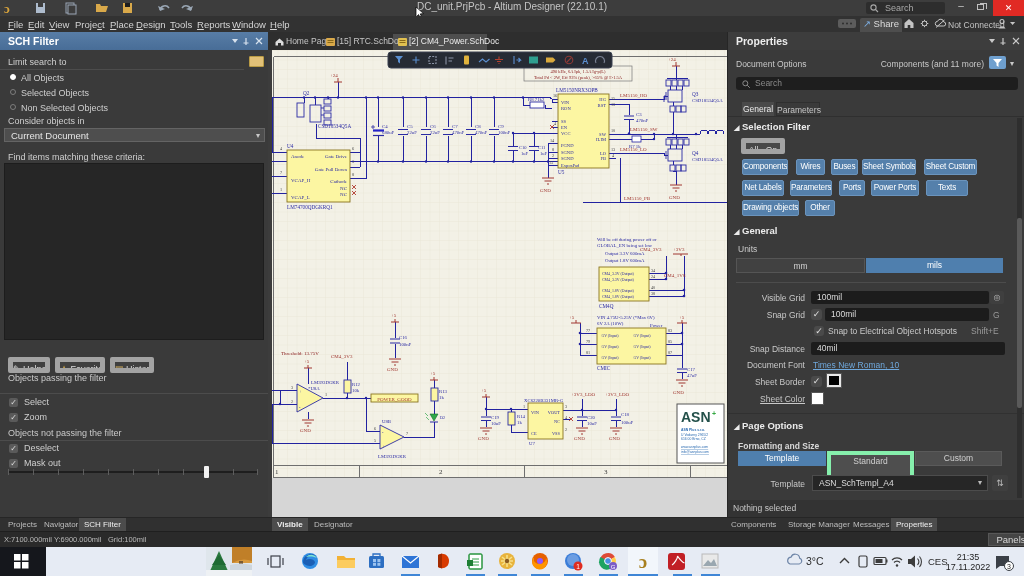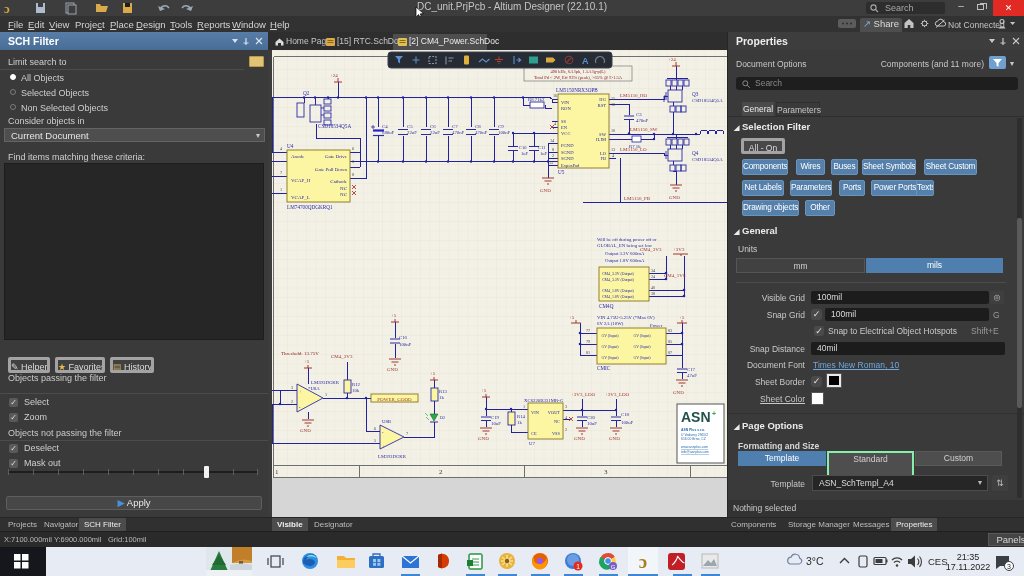--- a/index.html
+++ b/index.html
@@ -28,21 +28,21 @@
 .radio{position:absolute;width:6px;height:6px;border:1px solid #7c7c7c;border-radius:50%;}
 .radio.sel{background:#fff;border-color:#fff;}
 .chk{position:absolute;width:9px;height:9px;background:#5a5a5a;border-radius:2px;color:#dcdcdc;
 font-size:8px;line-height:9px;text-align:center;}
 .divline{position:absolute;height:1px;background:#4c4c4c;}
 #limitico{left:249px;top:24px;width:15px;height:11px;background:#e2c178;border:1px solid #b99b44;border-radius:1px;}
 #dropdoc{left:4px;top:96px;width:261px;height:14px;background:#4e4e4e;border:1px solid #646464;
 font-size:9.5px;color:#e6e6e6;line-height:13px;padding-left:6px;}
 #dropdoc span{position:absolute;right:4px;top:0;color:#c8c8c8;font-size:8px;}
 #critbox{left:4px;top:131px;width:260px;height:177px;background:#262626;border:1px solid #1d1d1d;}
-.lbtn{position:absolute;height:16px;background:#404040;border:3px solid #a3a3a3;border-radius:2px;
+.lbtn{position:absolute;height:16px;background:#404040;border:5px solid #a3a3a3;border-radius:2px;
 font-size:9px;color:#dcdcdc;line-height:14px;text-align:center;white-space:nowrap;overflow:hidden;}
 #slider{left:8px;top:439px;width:250px;height:2px;background:#1e1e1e;}
 .tick{position:absolute;top:-2px;width:1px;height:6px;background:#5e5e5e;}
 #sthumb{left:196px;top:-5px;width:5px;height:12px;background:#f2f2f2;border-radius:1px;}
 #applybtn{left:6px;top:464px;width:256px;height:14px;background:#474747;border:1px solid #5e5e5e;
 border-radius:2px;text-align:center;font-size:9.5px;color:#e8e8e8;line-height:12px;}
 
 #tabrow{left:0;top:517px;width:1024px;height:14px;background:#303030;border-top:1px solid #262626;}
 .btab{position:absolute;top:0;height:14px;font-size:8px;color:#bdbdbd;line-height:14px;white-space:nowrap;}
 .btab.act{background:#4c4c4c;color:#efefef;padding:0 5px;}
@@ -182,21 +182,20 @@
   <div class="tick" style="left:75px"></div>
         <div class="tick" style="left:100px"></div>
         <div class="tick" style="left:125px"></div>
   <div class="tick" style="left:150px"></div>
         <div class="tick" style="left:175px"></div>
         <div class="tick" style="left:200px"></div>
   <div class="tick" style="left:225px"></div>
         <div class="tick" style="left:249px"></div>
   <div class="abs" id="sthumb"></div>
  </div>
- <div class="abs" id="applybtn"><span style="color:#4a90d9">▶</span> Apply</div>
 </div>
 
 <div class="abs" id="dtabs">
  <div class="dtab act" style="left:125px;width:94px;"></div>
  <svg style="position:absolute;left:7px;top:6px" width="9" height="8">
         <path d="M0.5 4 l4 -3.5 4 3.5 v3.5 h-2.5 v-2.5 h-3 v2.5 h-2.5 z" fill="#dcdcdc"></path>
       </svg>
  <div class="dtab" style="left:18px;">Home Page</div>
  <svg style="position:absolute;left:58px;top:6px" width="9" height="8">
         <rect x="0" y="0" width="9" height="8" rx="1" fill="#d9a94a"></rect>
@@ -684,21 +683,21 @@
  <div class="lbtn" style="left:13px;top:106px;width:44px;background:#484848;font-size:8.5px;">All - On</div>
  <div class="fbtn" style="left:14px;top:127px;width:46px;">Components</div>
  <div class="fbtn" style="left:68px;top:127px;width:29px;">Wires</div>
  <div class="fbtn" style="left:103px;top:127px;width:27px;">Buses</div>
  <div class="fbtn" style="left:134px;top:127px;width:54px;">Sheet Symbols</div>
  <div class="fbtn" style="left:196px;top:127px;width:53px;">Sheet Custom</div>
  <div class="fbtn" style="left:14px;top:148px;width:42px;">Net Labels</div>
  <div class="fbtn" style="left:62px;top:148px;width:42px;">Parameters</div>
  <div class="fbtn" style="left:111px;top:148px;width:26px;">Ports</div>
  <div class="fbtn" style="left:143px;top:148px;width:48px;">Power Ports</div>
- <div class="fbtn" style="left:188px;top:148px;width:18px;">Texts</div>
+ <div class="fbtn" style="left:198px;top:148px;width:42px;">Texts</div>
  <div class="fbtn" style="left:14px;top:168px;width:57px;">Drawing objects</div>
  <div class="fbtn" style="left:77px;top:168px;width:30px;">Other</div>
  <div class="sechead" style="left:6px;top:193px;"><span style="font-size:7px;">◢</span> General</div>
  <div class="rlbl" style="left:10px;top:212px;">Units</div>
  <div class="abs" style="left:8px;top:226px;width:129px;height:15px;background:#414141;border:1px solid #555;font-size:8.5px;color:#d0d0d0;text-align:center;line-height:14px;">mm</div>
  <div class="abs" style="left:138px;top:226px;width:137px;height:15px;background:#4f7fae;font-size:8.5px;color:#fff;text-align:center;line-height:15px;">mils</div>
  <div class="divline" style="left:8px;top:250px;width:270px;"></div>
  <div class="rlbl" style="left:0;width:77px;text-align:right;top:261px;">Visible Grid</div>
  <div class="inp" style="left:83px;top:259px;width:178px;height:13px;">100mil</div>
  <div class="abs" style="left:262px;top:259px;width:14px;height:13px;background:#3f3f3f;border-radius:2px;color:#bbb;font-size:8px;text-align:center;line-height:13px;">◎</div>
@@ -715,21 +714,21 @@
  <div class="rlbl" style="left:85px;top:328px;color:#6fa8dc;text-decoration:underline;">Times New Roman, 10</div>
  <div class="rlbl" style="left:0;width:77px;text-align:right;top:345px;">Sheet Border</div>
  <div class="rchk" style="left:83px;top:344px;">✓</div>
  <div class="abs" style="left:99px;top:342px;width:14px;height:13px;background:#000;border:2px solid #e8e8e8;outline:1px solid #555;"></div>
  <div class="rlbl" style="left:0;width:77px;text-align:right;top:362px;text-decoration:underline;">Sheet Color</div>
  <div class="abs" style="left:83px;top:360px;width:13px;height:13px;background:#fff;border:1px solid #555;"></div>
  <div class="divline" style="left:0;top:381px;width:297px;background:#313131;"></div>
  <div class="sechead" style="left:6px;top:388px;"><span style="font-size:7px;">◢</span> Page Options</div>
  <div class="rlbl" style="left:10px;top:409px;font-weight:bold;color:#d8d8d8;">Formatting and Size</div>
  <div class="abs" style="left:10px;top:419px;width:88px;height:15px;background:#4f7fae;font-size:8.5px;color:#fff;text-align:center;line-height:15px;">Template</div>
- <div class="abs" style="left:99px;top:419px;width:87px;height:29px;background:#4e4e4e;border:2px solid #86efac;font-size:8.5px;color:#d0d0d0;text-align:center;line-height:13px;">Standard</div>
+ <div class="abs" style="left:99px;top:419px;width:87px;height:29px;background:#4e4e4e;border:4px solid #86efac;font-size:8.5px;color:#d0d0d0;text-align:center;line-height:13px;">Standard</div>
  <div class="abs" style="left:187px;top:419px;width:87px;height:15px;background:#4e4e4e;border:1px solid #5a5a5a;font-size:8.5px;color:#d0d0d0;text-align:center;line-height:13px;">Custom</div>
  <div class="rlbl" style="left:0;width:77px;text-align:right;top:447px;">Template</div>
  <div class="abs" style="left:84px;top:443px;width:176px;height:16px;background:#262626;border:1px solid #4c4c4c;font-size:8.5px;color:#dcdcdc;line-height:14px;padding-left:6px;">ASN_SchTempl_A4<span style="position:absolute;right:5px;font-size:8px;color:#bbb;">▾</span></div>
  <div class="abs" style="left:264px;top:443px;width:16px;height:16px;background:#3f3f3f;border-radius:2px;color:#bbb;font-size:9px;text-align:center;line-height:16px;">⇅</div>
  <div class="abs" id="rscroll">
         <div class="abs" id="rthumb"></div>
       </div>
  <div class="abs" style="left:0;top:468px;width:297px;height:17px;background:#333;font-size:8.5px;color:#c8c8c8;line-height:17px;padding-left:5px;">Nothing selected</div>
 </div>
 

